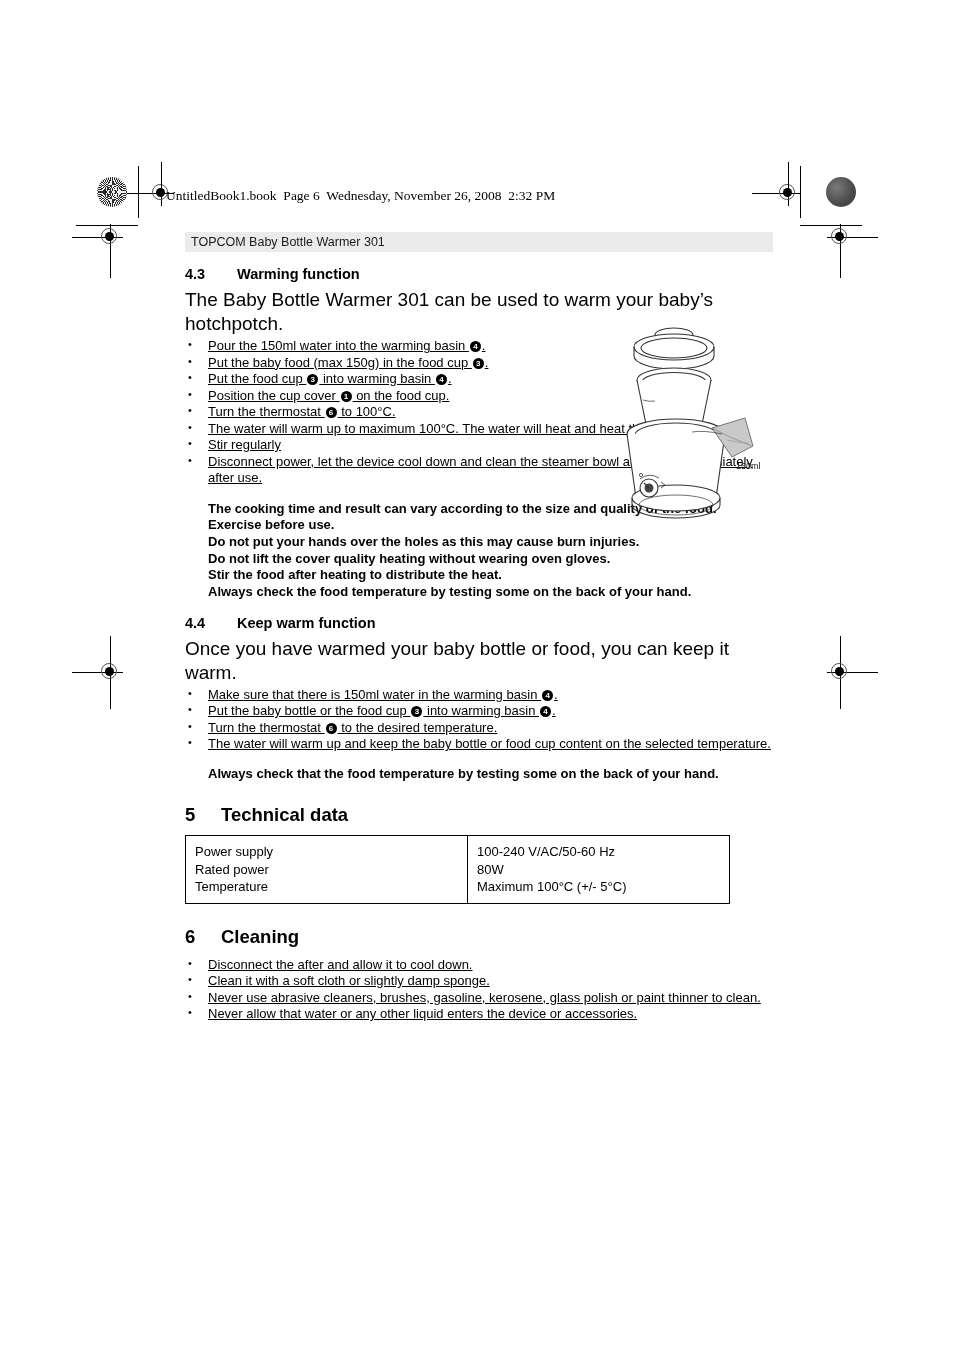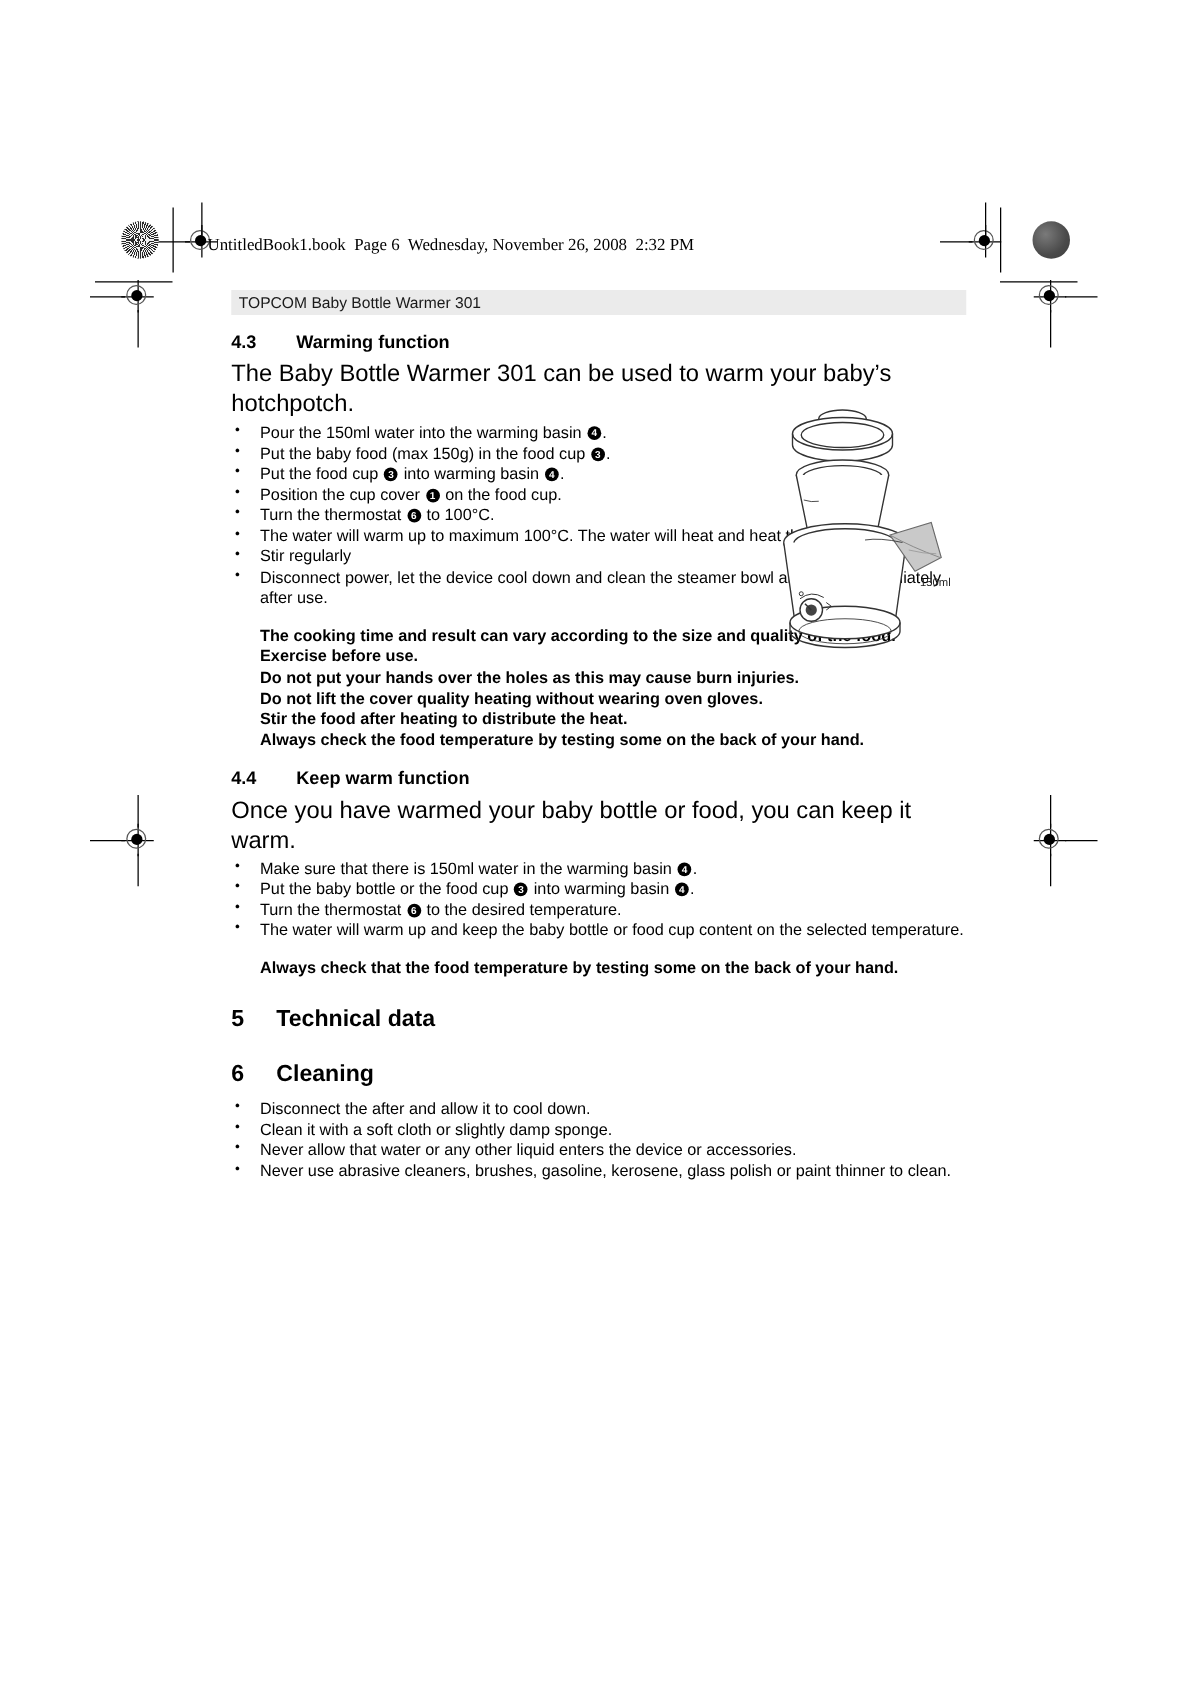--- a/index.html
+++ b/index.html
@@ -123,20 +123,21 @@
     list-style: none;
     margin: 0;
     padding: 0;
   }
   ul.bullets li {
     position: relative;
     font-size: 13px;
     line-height: 1.27;
     padding-left: 23px;
     margin-bottom: 0px;
+    text-decoration: underline;
   }
   ul.bullets li::before {
     content: "\2022";
     position: absolute;
     left: 3px;
     top: 0;
     font-size: 11px;
   }
 
   .gap-before { margin-top: 11px; }
@@ -377,31 +378,47 @@
 
     <div class="note-block tight">
         <p class="note">Always check that the food temperature by testing some on the back of your hand.</p>
       </div>
 
     <h2 class="big">
       <span class="num">5</span>
       <span>Technical data</span>
     </h2>
 
+    <table class="tech">
+      <tbody>
+          <tr>
+            <td class="left">
+              <div>Power supply</div>
+              <div>Rated power</div>
+              <div>Temperature</div>
+            </td>
+            <td class="right">
+              <div>100-240 V/AC/50-60 Hz</div>
+              <div>80W</div>
+              <div>Maximum 100°C (+/- 5°C)</div>
+            </td>
+          </tr>
+        </tbody>
+    </table>
 
     <h2 class="big">
       <span class="num">6</span>
       <span>Cleaning</span>
     </h2>
 
     <ul class="bullets">
         <li>Disconnect the after and allow it to cool down.</li>
         <li>Clean it with a soft cloth or slightly damp sponge.</li>
+        <li>Never use abrasive cleaners, brushes, gasoline, kerosene, glass polish or paint thinner to clean.</li>
         <li>Never allow that water or any other liquid enters the device or accessories.</li>
-        <li>Never use abrasive cleaners, brushes, gasoline, kerosene, glass polish or paint thinner to clean.</li>
       </ul>
 
   </div>
 
   <div class="illus">
     <svg width="160" height="212" viewBox="0 0 160 212" fill="none" stroke="#333" stroke-width="1.1">
 
       <ellipse cx="60" cy="13" rx="19" ry="7" fill="#fff"></ellipse>
       <path d="M41 13 v7 a19 7 0 0 0 38 0 v-7"></path>
       <ellipse cx="60" cy="25" rx="40" ry="13" fill="#fff"></ellipse>

